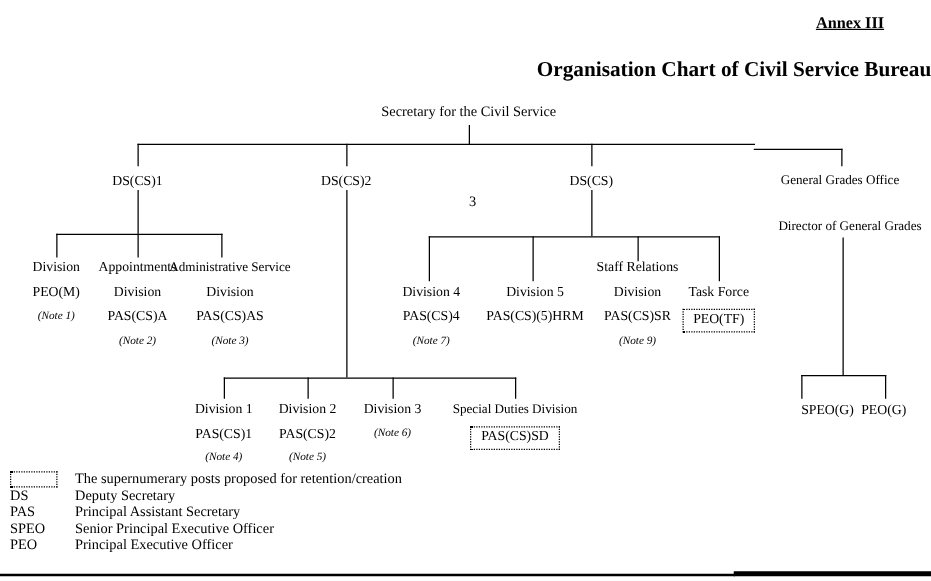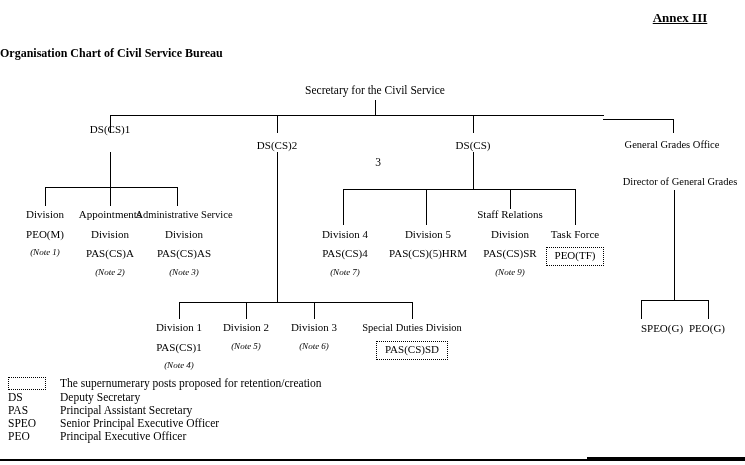--- a/index.html
+++ b/index.html
@@ -2,21 +2,21 @@
 <html><head>
 <meta charset="utf-8">
 <style>
   html,body { margin:0; padding:0; background:#fff; }
   #page {
     position:relative; width:745px; height:465px; background:#ffffff;
     font-family:"Liberation Serif","DejaVu Serif",serif; color:#000;
     overflow:hidden;
   }
   .annex { position:absolute; font-weight:bold; font-size:13px; text-decoration:underline; text-align:center; }
-  .title { position:absolute; left:0; top:46px; width:745px; text-align:left; font-weight:bold; font-size:12px; }
+  .title { position:absolute; left:0; top:46px; width:745px; text-align:right; font-weight:bold; font-size:17px; }
   .node  { position:absolute; font-size:11px; text-align:center; white-space:nowrap; }
   .pageno{ position:absolute; font-size:11.5px; text-align:center; }
   .col   { position:absolute; text-align:center; }
   .col .line { height:19.5px; font-size:11px; line-height:13px; white-space:nowrap; }
   .col .note { height:14px; font-size:9px; font-style:italic; line-height:11px; white-space:nowrap; }
   .dotted-box { display:inline-block; border:1px dotted #000; padding:1px 8px 3px 8px; font-size:11px; }
   .hline, .vline { position:absolute; background:#000000; }
   .legend-box { position:absolute; border:1px dotted #000; }
   .legend-row { position:absolute; left:8px; font-size:11.5px; white-space:nowrap; }
   .legend-row .abbr { display:inline-block; width:52px; }
@@ -34,21 +34,21 @@
   <div class="pageno" style="left:369px; top:156px; width:18px;">3</div>
 
   <div class="vline" style="left:375px; top:100px; width:1px; height:16px;"></div>
   <div class="hline" style="left:110px; top:115px; width:494px; height:1px;"></div>
   <div class="hline" style="left:603px; top:119px; width:71px; height:1px;"></div>
   <div class="vline" style="left:110px; top:115px; width:1px; height:18px;"></div>
   <div class="vline" style="left:277px; top:115px; width:1px; height:18px;"></div>
   <div class="vline" style="left:473px; top:115px; width:1px; height:18px;"></div>
   <div class="vline" style="left:673px; top:119px; width:1px; height:14px;"></div>
 
-  <div class="node" style="left:60px;  top:123px; width:100px;">DS(CS)1</div>
+  <div class="node" style="left:60px;  top:139px; width:100px;">DS(CS)1</div>
   <div class="node" style="left:227px; top:139px; width:100px;">DS(CS)2</div>
   <div class="node" style="left:423px; top:139px; width:100px;">DS(CS)</div>
   <div class="node" style="left:597px; top:139px; width:150px; font-size:10.5px;">General Grades Office</div>
   <div class="node" style="left:600px; top:176px; width:160px; font-size:10.5px;">Director of General Grades</div>
 
   <div class="vline" style="left:110px; top:152px; width:1px; height:35px;"></div>
   <div class="hline" style="left:45px;  top:187px; width:133px; height:1px;"></div>
   <div class="vline" style="left:45px;  top:187px; width:1px; height:19px;"></div>
   <div class="vline" style="left:110px; top:187px; width:1px; height:19px;"></div>
   <div class="vline" style="left:177px; top:187px; width:1px; height:19px;"></div>
@@ -78,20 +78,21 @@
   <div class="vline" style="left:314px; top:302px; width:1px; height:17px;"></div>
   <div class="vline" style="left:412px; top:302px; width:1px; height:17px;"></div>
 
   <div class="col" style="left:134px; top:321px; width:90px;">
     <div class="line">Division 1</div>
     <div class="line">PAS(CS)1</div>
     <div class="note">(Note 4)</div>
   </div>
   <div class="col" style="left:201px; top:321px; width:90px;">
     <div class="line">Division 2</div>
+    <div class="line">PAS(CS)2</div>
     <div class="note">(Note 5)</div>
   </div>
   <div class="col" style="left:269px; top:321px; width:90px;">
     <div class="line">Division 3</div>
     <div class="note">(Note 6)</div>
   </div>
   <div class="col" style="left:352px; top:321px; width:120px;">
     <div class="line" style="font-size:10.5px;">Special Duties Division</div>
     <div class="line" style="height:22px;"><span class="dotted-box">PAS(CS)SD</span></div>
   </div>

